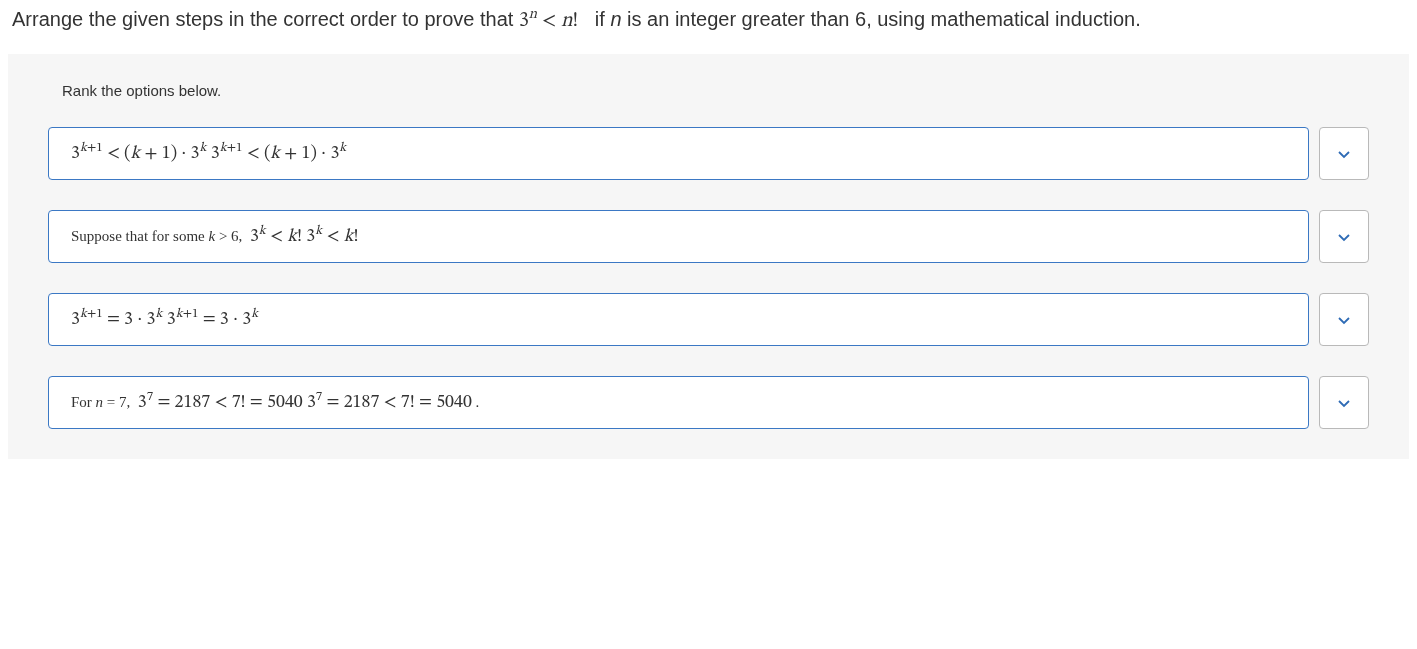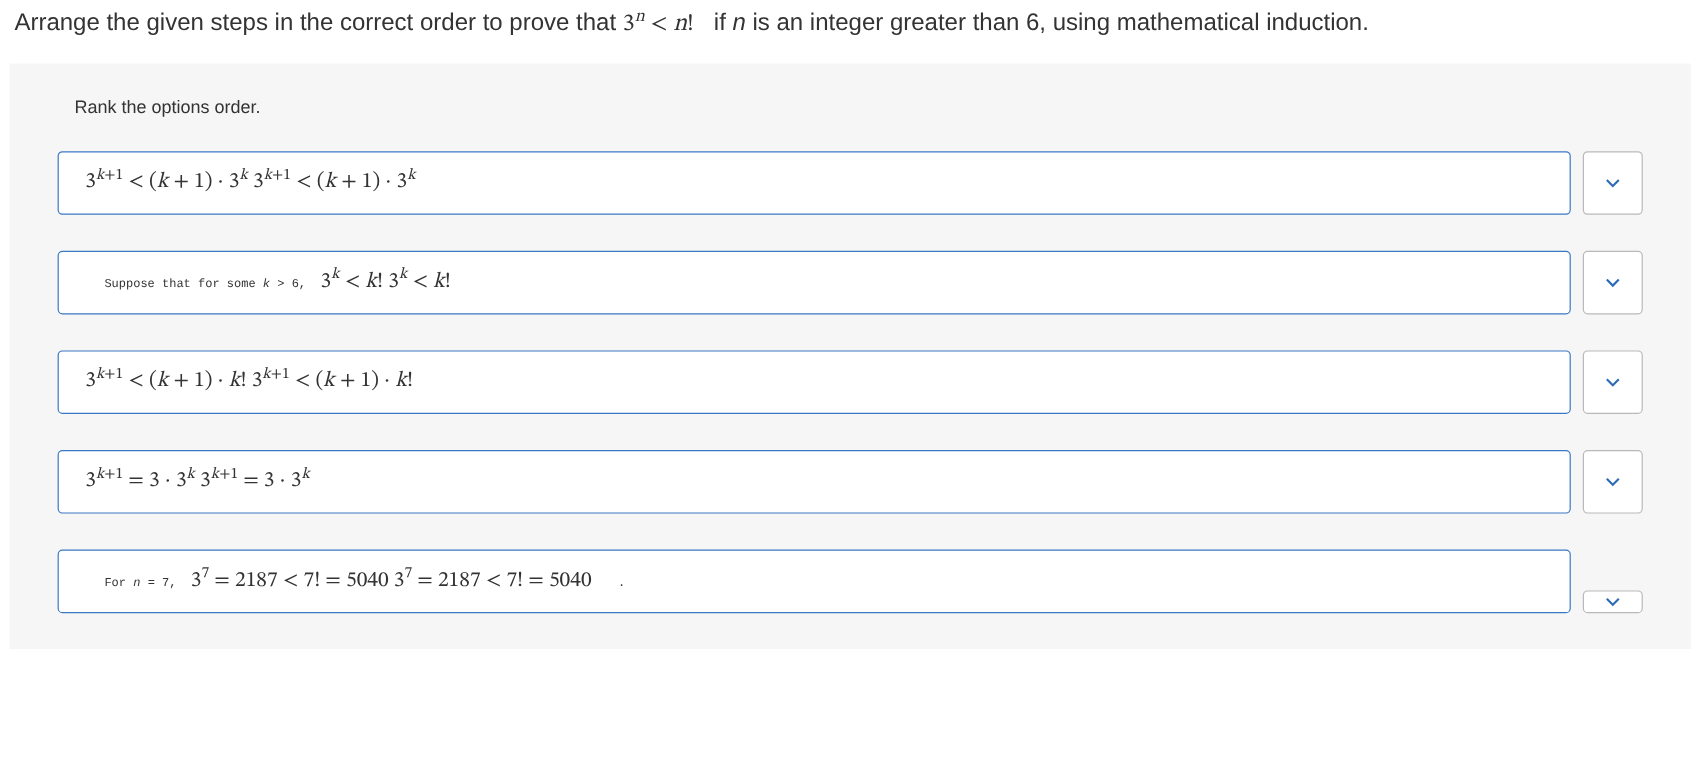--- a/index.html
+++ b/index.html
@@ -42,21 +42,21 @@
     display: flex;
     align-items: center;
     min-height: 50px;
     color: #333;
     font-size: 16px;
   }
   .option .mjx {
     font-family: "Cambria Math", "STIX Two Math", "Times New Roman", serif;
     font-size: 18px;
   }
-  .option .txt { font-family: Liberation Mono, monospace; font-style: normal; font-size: 10px; margin-left: 16px; }
+  .option .txt { font-family: Liberation Serif, serif; font-style: normal; font-size: 15px; }
   .dd {
     width: 50px;
     background: #fff;
     border: 1px solid #b9b9b9;
     border-radius: 4px;
     display: flex;
     align-items: center;
     justify-content: center;
     cursor: pointer;
   }
@@ -66,21 +66,21 @@
 </head>
 <body>
 
 <div class="prompt">
   <span>Arrange the given steps in the correct order to prove that </span>
   <span class="mjx">3<sup><i>n</i></sup> &lt; <i>n</i>!</span>
   <span>&nbsp; if <i>n</i> is an integer greater than 6, using mathematical induction.</span>
 </div>
 
 <div class="panel">
-  <div class="instruction">Rank the options order.</div>
+  <div class="instruction">Rank the options below.</div>
 
   <div class="row">
     <div class="option">
       <span class="mjx">3<sup><i>k</i>+1</sup> &lt; (<i>k</i> + 1) · 3<sup><i>k</i></sup>  3<sup><i>k</i>+1</sup> &lt; (<i>k</i> + 1) · 3<sup><i>k</i></sup></span>
     </div>
     <div class="dd">
       <span>
         <svg viewBox="0 0 12 8">
             <path d="M1 1 L6 6 L11 1" fill="none" stroke="#2e6bb5" stroke-width="1.8"></path>
           </svg>
@@ -94,48 +94,36 @@
     </div>
     <div class="dd">
       <span>
         <svg viewBox="0 0 12 8">
             <path d="M1 1 L6 6 L11 1" fill="none" stroke="#2e6bb5" stroke-width="1.8"></path>
           </svg>
       </span>
     </div>
   </div>
 
-  <div class="row">
-    <div class="option">
-      <span class="mjx">3<sup><i>k</i>+1</sup> &lt; (<i>k</i> + 1) · <i>k</i>! 3<sup><i>k</i>+1</sup> &lt; (<i>k</i> + 1) · <i>k</i>!</span>
-    </div>
-    <div class="dd">
-      <span>
-        <svg viewBox="0 0 12 8">
-            <path d="M1 1 L6 6 L11 1" fill="none" stroke="#2e6bb5" stroke-width="1.8"></path>
-          </svg>
-      </span>
-    </div>
-  </div>
 
 
   <div class="row">
     <div class="option">
       <span class="mjx">3<sup><i>k</i>+1</sup> = 3 · 3<sup><i>k</i></sup>  3<sup><i>k</i>+1</sup> = 3 · 3<sup><i>k</i></sup></span>
     </div>
     <div class="dd">
       <span>
         <svg viewBox="0 0 12 8">
             <path d="M1 1 L6 6 L11 1" fill="none" stroke="#2e6bb5" stroke-width="1.8"></path>
           </svg>
       </span>
     </div>
   </div>
 
-  <div class="row" style="margin-bottom:0;align-items:flex-end;">
+  <div class="row" style="margin-bottom:0;">
     <div class="option">
       <span class="mjx"><span class="txt">For <i>n</i> = 7,&nbsp;&nbsp;</span>3<sup>7</sup> = 2187 &lt; 7! = 5040 3<sup>7</sup> = 2187 &lt; 7! = 5040<span class="txt"> .</span></span>
     </div>
     <div class="dd">
       <span>
         <svg viewBox="0 0 12 8">
             <path d="M1 1 L6 6 L11 1" fill="none" stroke="#2e6bb5" stroke-width="1.8"></path>
           </svg>
       </span>
     </div>

